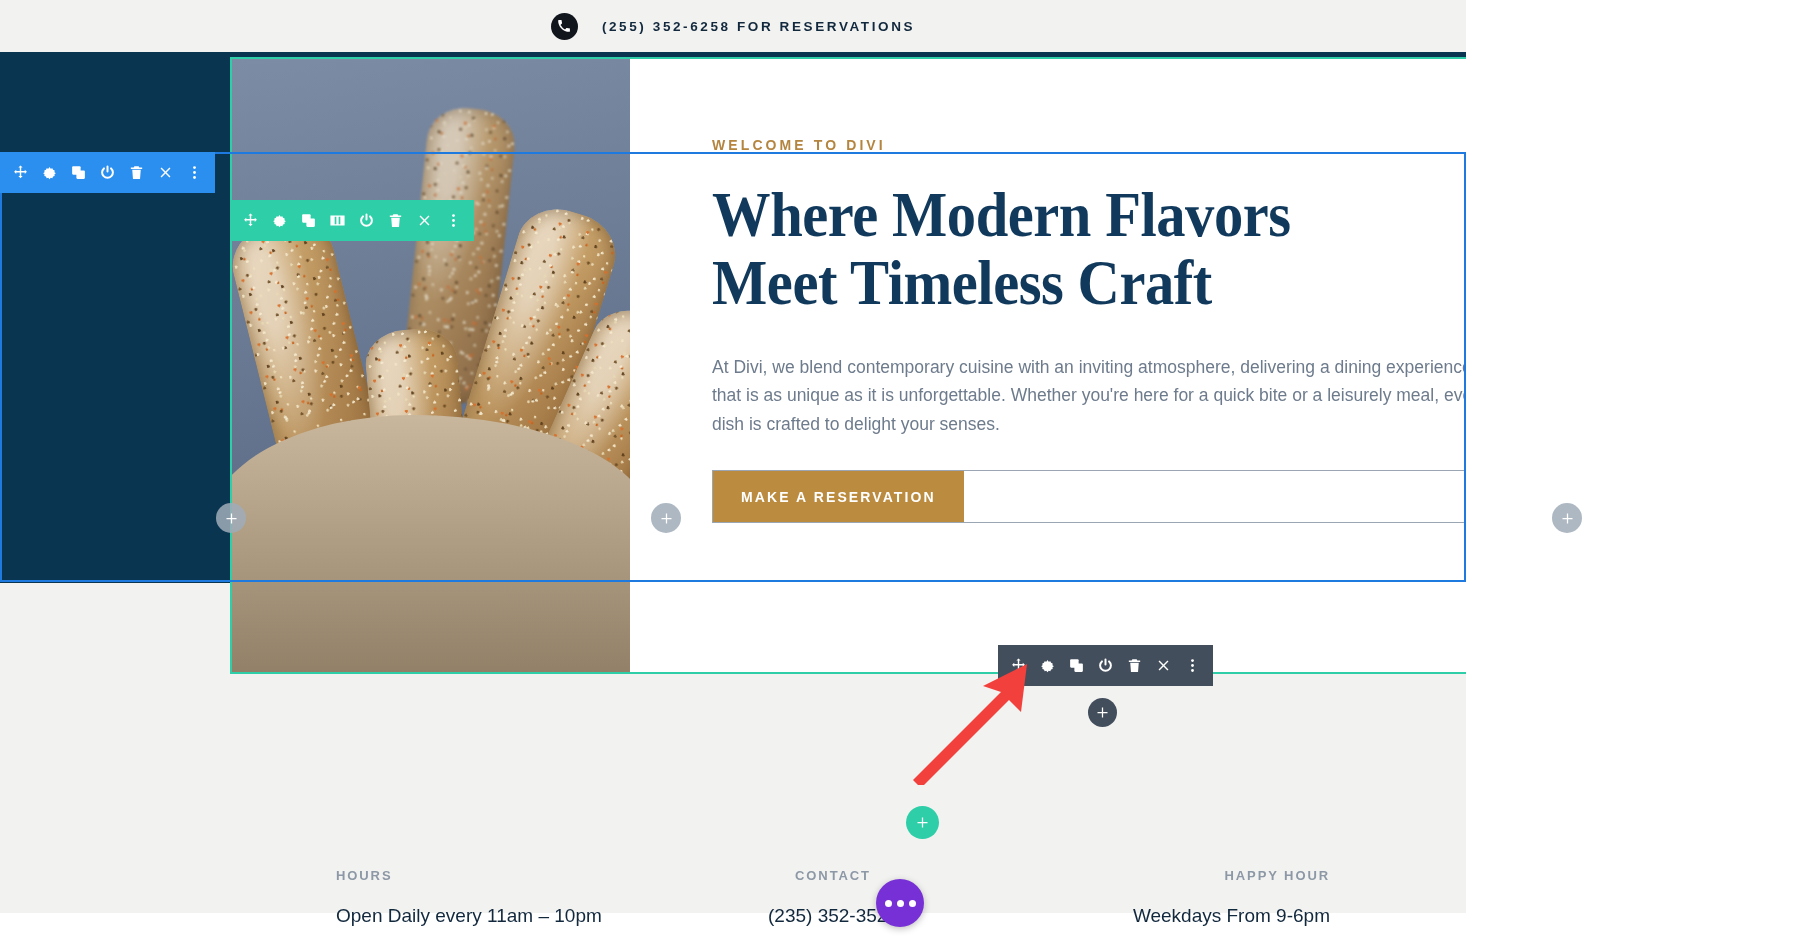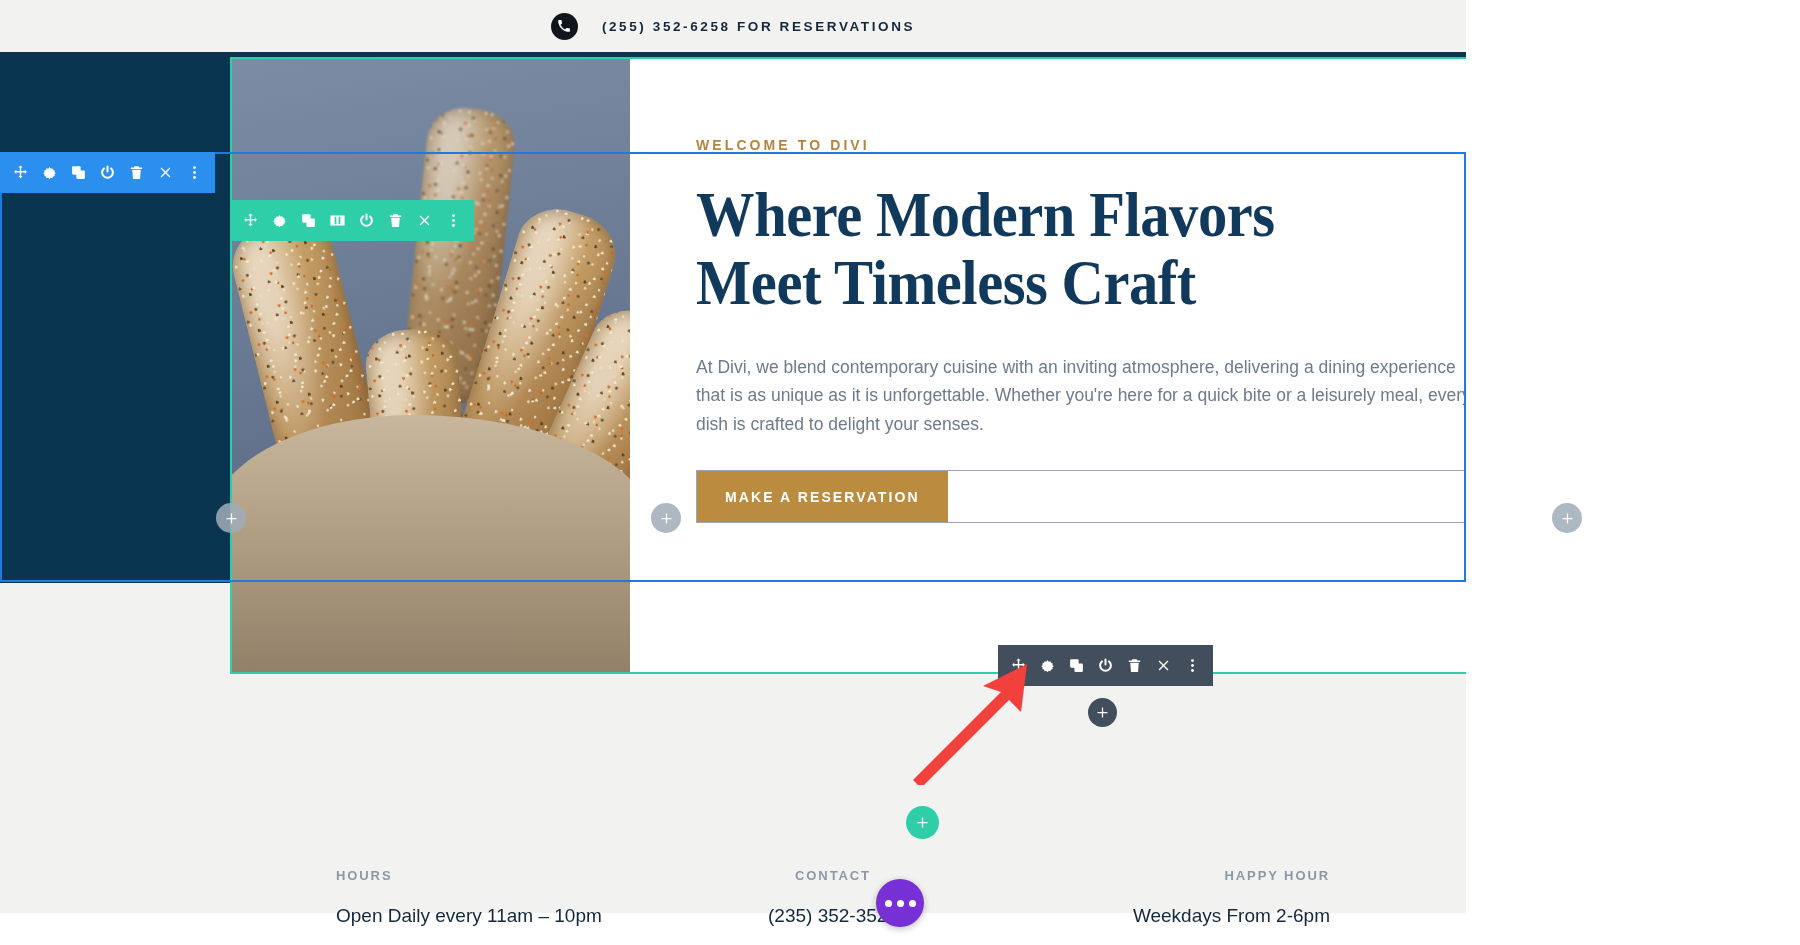--- a/index.html
+++ b/index.html
@@ -164,20 +164,21 @@
       radial-gradient(circle at 88% 40%, #efe0bc 0 1.2px, transparent 1.5px),
       radial-gradient(circle at 8% 64%, #70512a 0 1.3px, transparent 1.6px);
     background-size: 26px 30px, 31px 35px, 23px 27px, 29px 33px, 25px 29px, 33px 37px, 21px 25px, 27px 31px, 24px 28px, 30px 34px;
     opacity: 0.92;
   }
   .hero-copy {
     flex: 1;
     padding: 78px 66px 0 66px;
     background: #ffffff;
     position: relative;
+    margin-left: 16px;
   }
   .eyebrow {
     font-size: 14px;
     font-weight: 700;
     letter-spacing: 3.1px;
     color: #b4853f;
     margin-bottom: 28px;
   }
   .hero-title {
     font-family: "Liberation Serif", serif;
@@ -373,21 +374,21 @@
         <div class="info-col">
           <div class="info-label">HOURS</div>
           <div class="info-value">Open Daily every 11am – 10pm</div>
         </div>
         <div class="info-col center">
           <div class="info-label">CONTACT</div>
           <div class="info-value">(235) 352-3523</div>
         </div>
         <div class="info-col right">
           <div class="info-label">HAPPY HOUR</div>
-          <div class="info-value">Weekdays From 2-6pm</div>
+          <div class="info-value">Weekdays From 9-6pm</div>
         </div>
       </div>
     </div>
 
     <div class="hero-row">
       <div class="hero-img">
         <div class="stick" style="left:8%;  top:26%;  width:26%; height:56%; transform:rotate(-14deg);"></div>
         <div class="stick" style="left:46%; top:8%;   width:22%; height:48%; transform:rotate(6deg); opacity:0.85; filter:blur(1.1px);"></div>
         <div class="stick" style="left:62%; top:24%;  width:25%; height:54%; transform:rotate(17deg);"></div>
         <div class="stick" style="left:36%; top:44%;  width:23%; height:46%; transform:rotate(-5deg);"></div>

